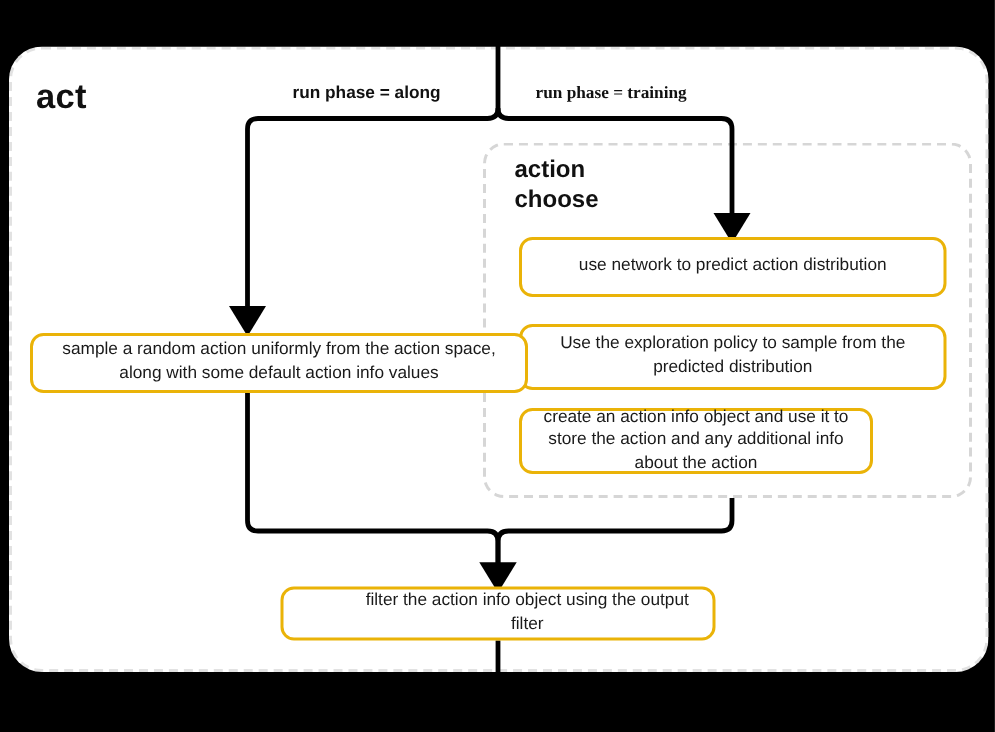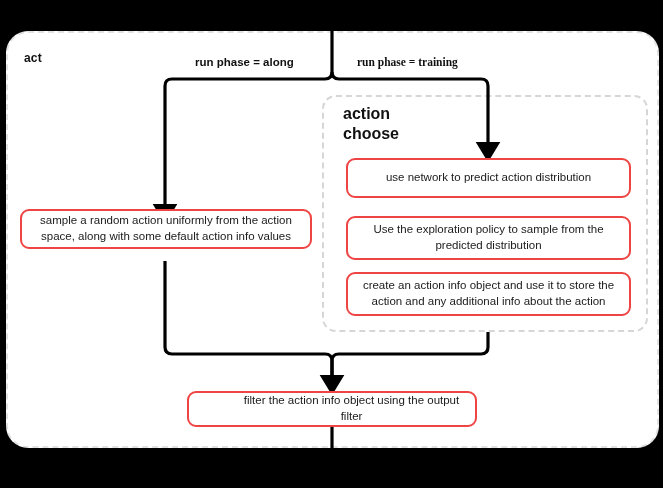--- a/index.html
+++ b/index.html
@@ -31,21 +31,21 @@
     background: #ffffff;
     border: 2px dashed #e2e2e2;
     border-radius: 22px;
     box-sizing: border-box;
   }
 
   .act-title {
     position: absolute;
     left: 24px;
     top: 51px;
-    font-size: 12px;
+    font-size: 23px;
     font-weight: bold;
     color: #111111;
     letter-spacing: 0.2px;
   }
 
   
   .choose-group {
     position: absolute;
     left: 322px;
     top: 95px;
@@ -66,36 +66,36 @@
     font-weight: bold;
     color: #111111;
     line-height: 1.22;
   }
 
   
   .gbox {
     position: absolute;
     box-sizing: border-box;
     background: #ffffff;
-    border: 2px solid #ef4444;
+    border: 2px solid #eab308;
     border-radius: 9px;
     display: flex;
     align-items: center;
     justify-content: center;
     text-align: center;
     color: #1a1a1a;
     font-size: 11.5px;
     line-height: 1.35;
     padding: 3px 9px;
   }
 
   .gbox-predict   { left: 346px; top: 158px; width: 285px; height: 40px; }
   .gbox-explore   { left: 346px; top: 216px; width: 285px; height: 44px; }
-  .gbox-actinfo   { left: 346px; top: 272px; width: 285px; height: 44px; }
-  .gbox-sample    { left: 20px;  top: 209px; width: 292px; height: 40px; }
+  .gbox-actinfo   { left: 346px; top: 272px; width: 236px; height: 44px; }
+  .gbox-sample    { left: 20px;  top: 222px; width: 332px; height: 40px; }
   .gbox-filter    { left: 187px; top: 391px; width: 290px; height: 36px; padding-left: 48px; }
 
   
   .edge-label {
     position: absolute;
     font-size: 11.5px;
     font-weight: bold;
     color: #111111;
     white-space: nowrap;
     background: #ffffff;

